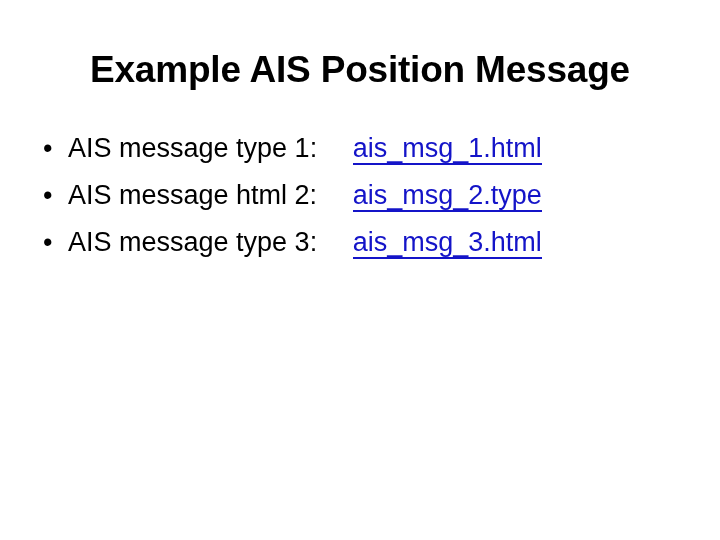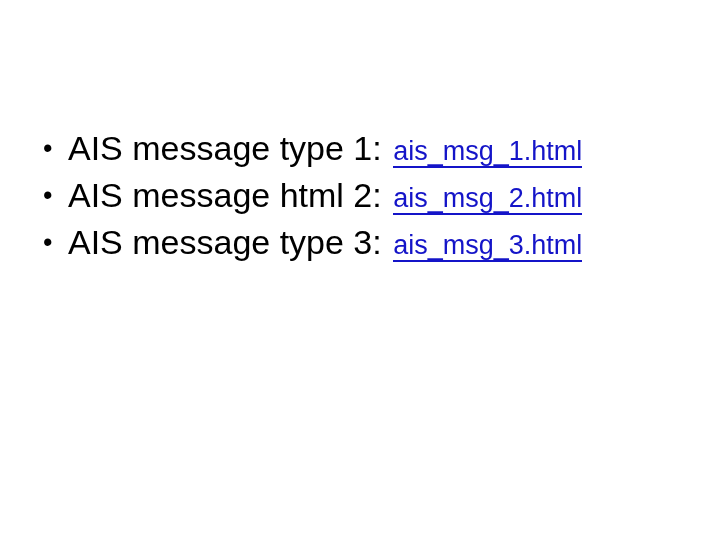--- a/index.html
+++ b/index.html
@@ -65,52 +65,53 @@
     width: 14px;
     font-size: 27px;
     line-height: 34px;
     color: #000000;
     text-align: left;
   }
 
   .bullet-label {
     display: inline-block;
     color: #000000;
-    font-size: 34px;
+    font-size: 27px;
   }
 
   .bullet-link {
     display: inline-block;
-    margin-left: 4px;
+    margin-left: 28px;
     color: #1414c8;
     font-size: 27px;
     text-decoration: none;
     border-bottom: 2px solid #1414c8;
     line-height: 30px;
     cursor: pointer;
   }
 </style>
 </head>
 <body>
 
 <div class="slide">
 
+  <div class="slide-title">Example AIS Position Message</div>
 
   <ul class="bullet-list">
 
     <li class="bullet-item">
       <span class="bullet-marker">•</span>
       <span class="bullet-label">AIS message type 1:</span>
       <a class="bullet-link">ais_msg_1.html</a>
     </li>
 
     <li class="bullet-item">
       <span class="bullet-marker">•</span>
       <span class="bullet-label">AIS message html 2:</span>
-      <a class="bullet-link">ais_msg_2.html</a>
+      <a class="bullet-link">ais_msg_2.type</a>
     </li>
 
     <li class="bullet-item">
       <span class="bullet-marker">•</span>
       <span class="bullet-label">AIS message type 3:</span>
       <a class="bullet-link">ais_msg_3.html</a>
     </li>
 
   </ul>
 

